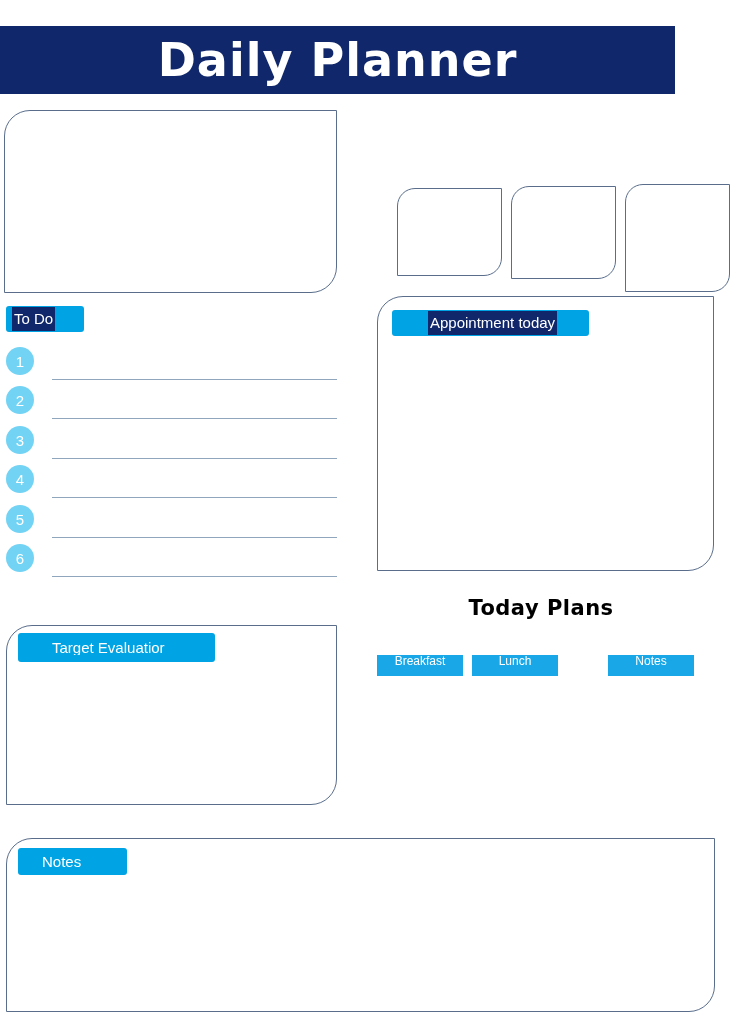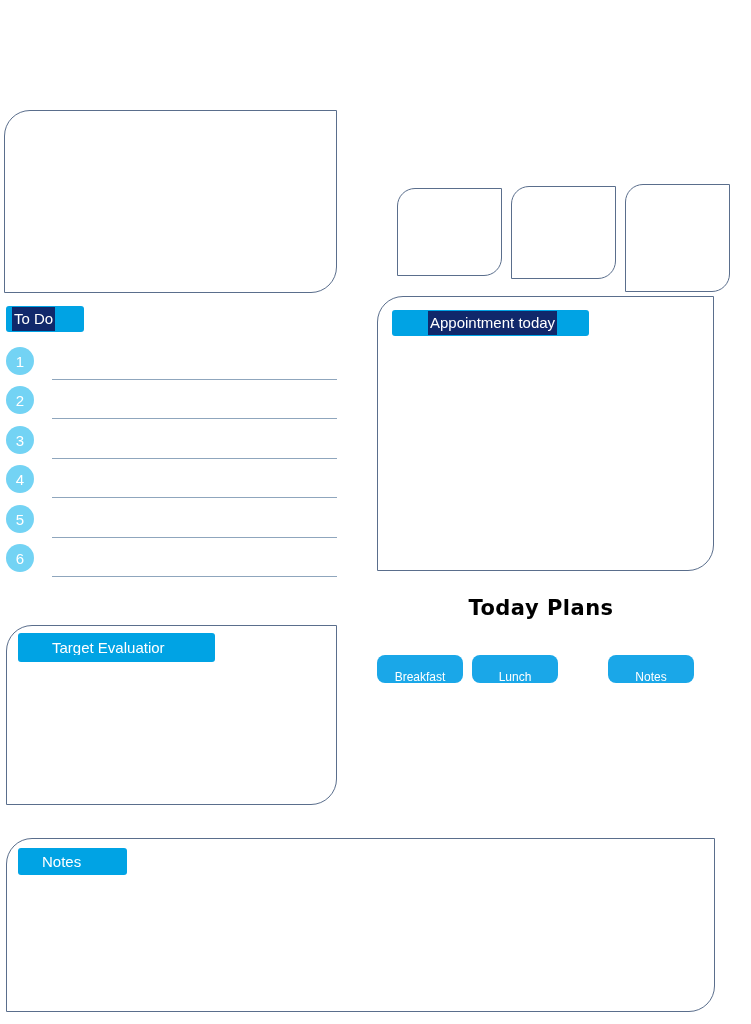--- a/index.html
+++ b/index.html
@@ -114,36 +114,39 @@
     color: #000000;
     font-family: "DejaVu Sans", sans-serif;
     font-size: 21px;
     font-weight: bold;
     letter-spacing: 0.5px;
     line-height: 1;
   }
   .meal-btn {
     position: absolute;
     top: 655px;
-    height: 28px;
+    height: 21px;
     background: #1aa7e8;
-    border-radius: 8px;
-    display: flex;
-    align-items: flex-end;
+    border-radius: 0;
+    display: flex;
+    align-items: flex-start;
     justify-content: center;
     color: #ffffff;
     font-size: 12px;
     line-height: 1;
   }
 </style>
 </head>
 <body>
 
 <div id="page">
 
+  <div class="header-banner">
+    <div class="header-title">Daily Planner</div>
+  </div>
 
   <div class="panel" style="left:4px; top:110px; width:333px; height:183px;"></div>
 
   <div class="panel small" style="left:397px; top:188px; width:105px; height:88px;"></div>
   <div class="panel small" style="left:511px; top:186px; width:105px; height:93px;"></div>
   <div class="panel small" style="left:625px; top:184px; width:105px; height:108px;"></div>
 
   <div class="badge" style="left:6px; top:306px; width:78px;">
     <span class="badge-text hl">To Do</span>
   </div>

